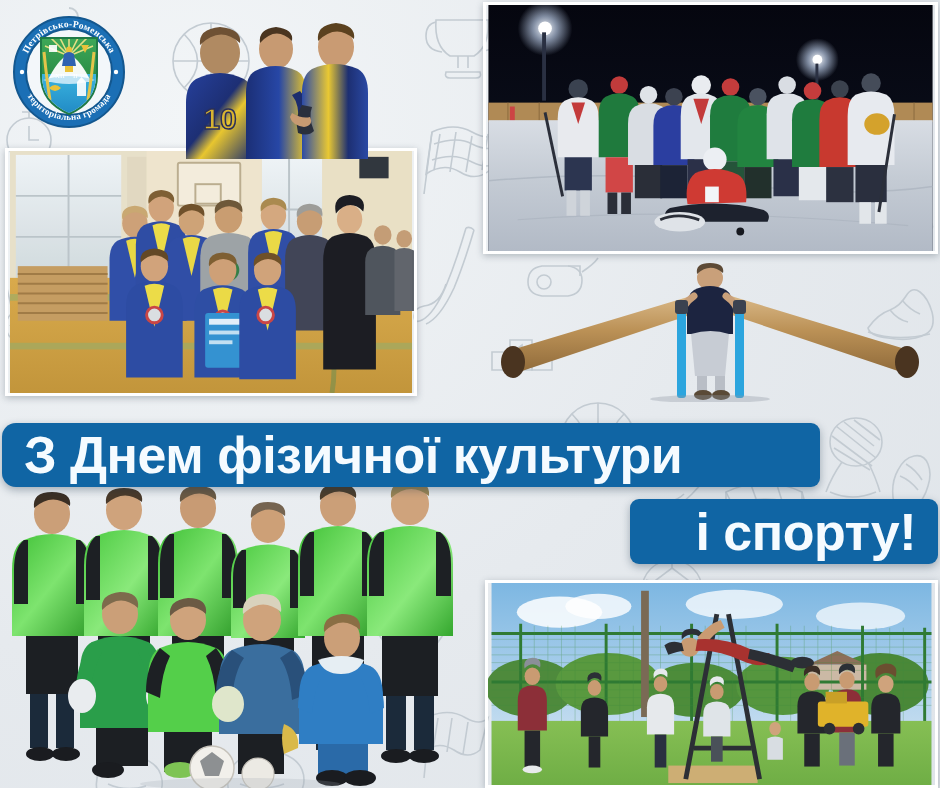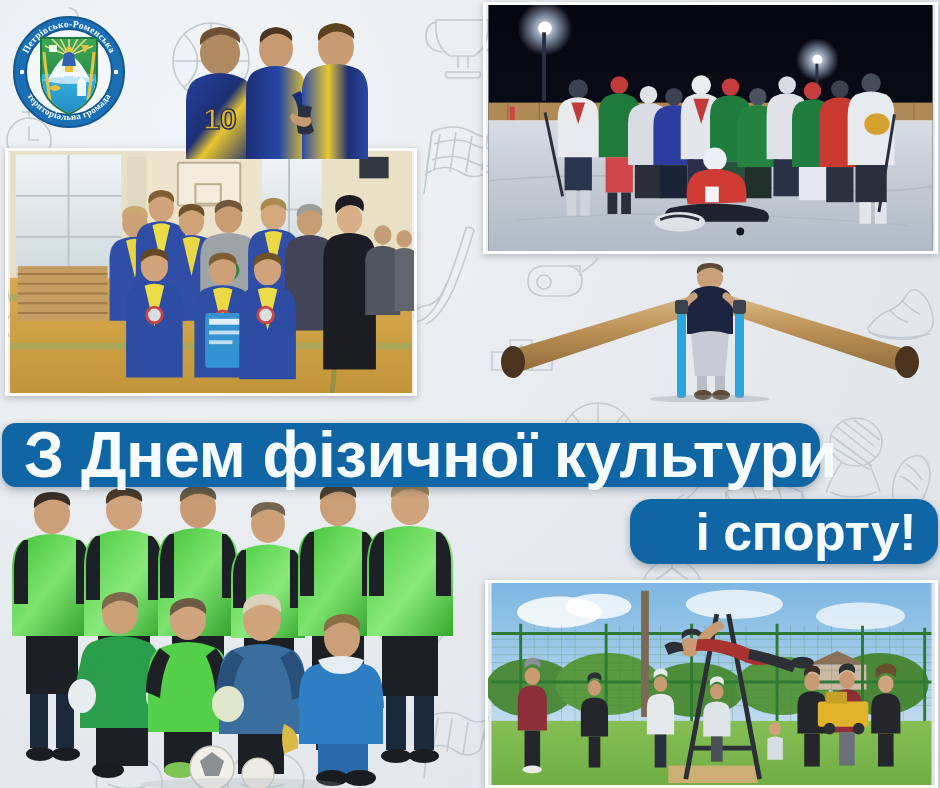--- a/index.html
+++ b/index.html
@@ -35,32 +35,32 @@
   #p4 { left:495px; top:262px; width:430px; height:140px; z-index:4; }
   
   #p5 { left:0px; top:478px; width:478px; height:310px; z-index:4; }
   
   #p6 { left:485px; top:580px; width:453px; height:208px; }
 
   
   .banner {
     position:absolute; z-index:6;
     background:#1065a4;
-    border-radius:21px;
+    border-radius:9px;
     box-shadow:0 3px 9px rgba(20,45,70,.35);
     display:flex; align-items:center;
     color:#f5fbff;
     font-weight:700;
     letter-spacing:-0.5px;
     white-space:nowrap;
   }
   #banner1 {
     left:2px; top:423px; width:818px; height:64px;
     padding-left:22px;
-    font-size:64px;
+    font-size:52px;
     border-top-left-radius:14px; border-bottom-left-radius:14px;
   }
   #banner2 {
     left:630px; top:499px; width:308px; height:65px;
     padding-right:22px;
     justify-content:flex-end;
     font-size:52px;
   }
 
   

